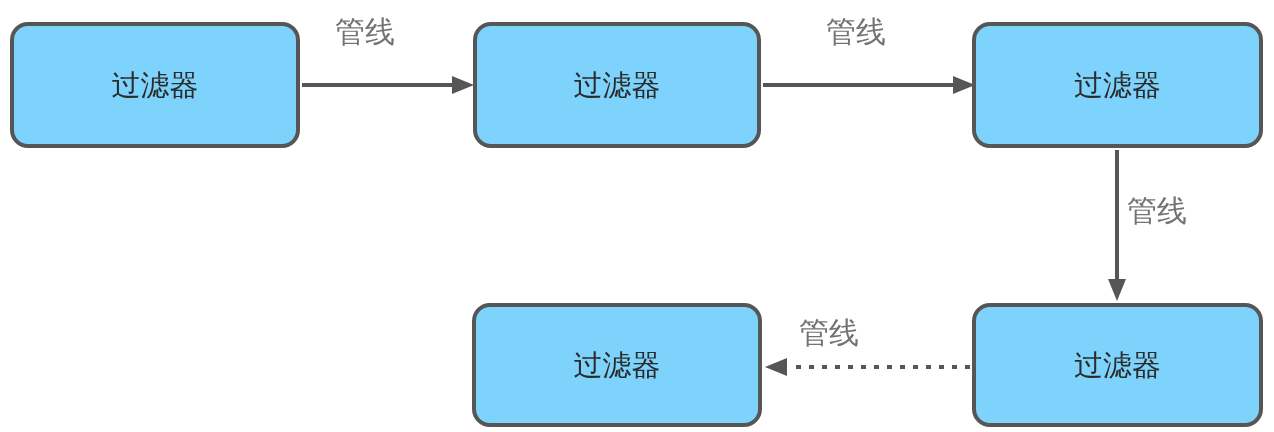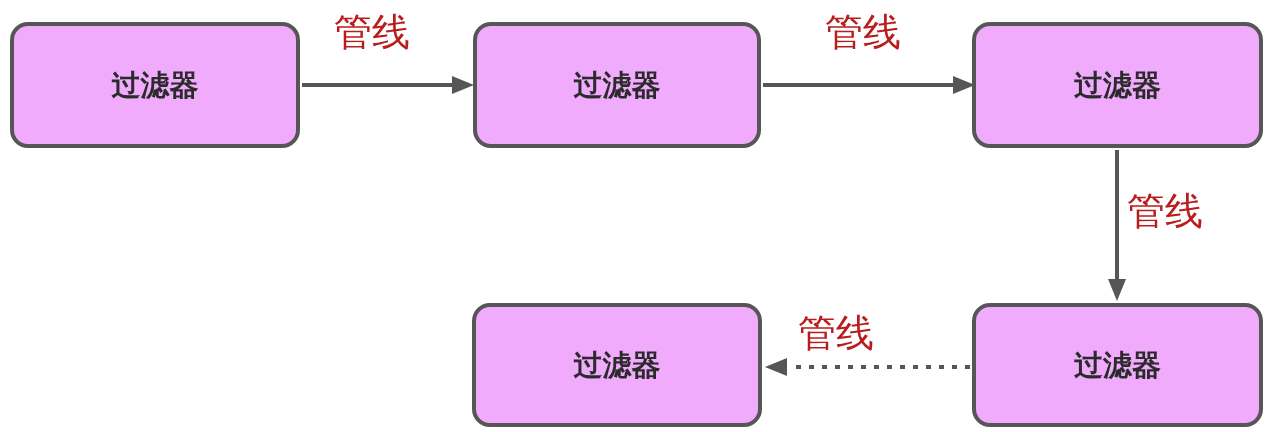--- a/index.html
+++ b/index.html
@@ -29,42 +29,41 @@
   .edges line.dashed {
     stroke-dasharray: 5 8;
   }
   .edges polygon {
     fill: #565656;
     stroke: none;
   }
   .node {
     position: absolute;
     box-sizing: border-box;
-    background: #f0abfc;
+    background: #7dd3fc;
     border: 4px solid #565656;
     border-radius: 18px;
     display: flex;
     align-items: center;
     justify-content: center;
     font-size: 29px;
     line-height: 32px;
     color: #2b2b2b;
     white-space: nowrap;
-    font-weight: bold;
   }
   .node1 { left: 10px;  top: 22px;  width: 290px; height: 126px; }
   .node2 { left: 473px; top: 22px;  width: 288px; height: 126px; }
   .node3 { left: 972px; top: 22px;  width: 291px; height: 126px; }
   .node4 { left: 972px; top: 303px; width: 291px; height: 124px; }
   .node5 { left: 472px; top: 303px; width: 290px; height: 124px; }
   .edge-label {
     position: absolute;
-    font-size: 38px;
+    font-size: 30px;
     line-height: 32px;
-    color: #b91c1c;
+    color: #737373;
     width: 62px;
     text-align: center;
     white-space: nowrap;
   }
   .elabel1 { left: 334px;  top: 16px; }
   .elabel2 { left: 825px;  top: 16px; }
   .elabel3 { left: 1127px; top: 195px; text-align: left; }
   .elabel4 { left: 798px;  top: 317px; }
 </style>
 </head>

